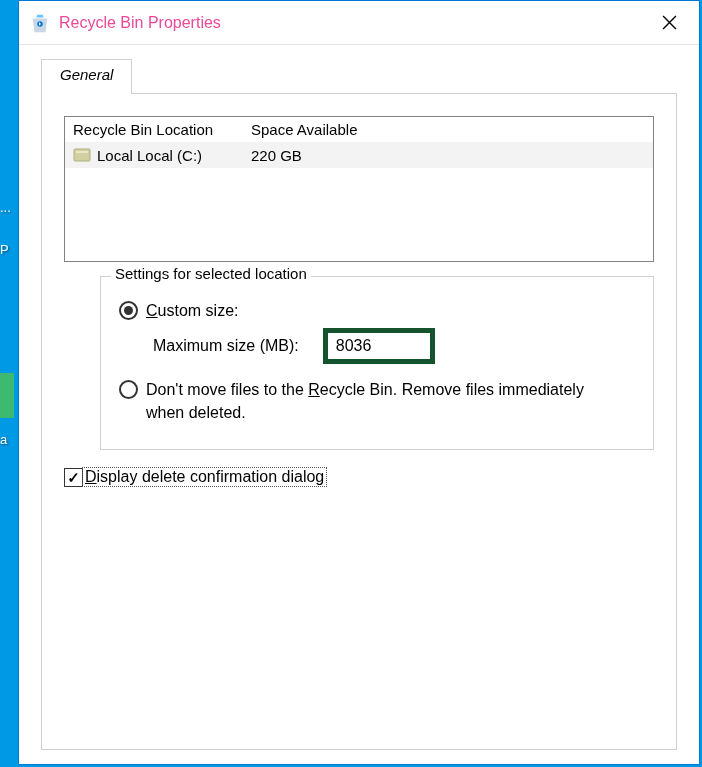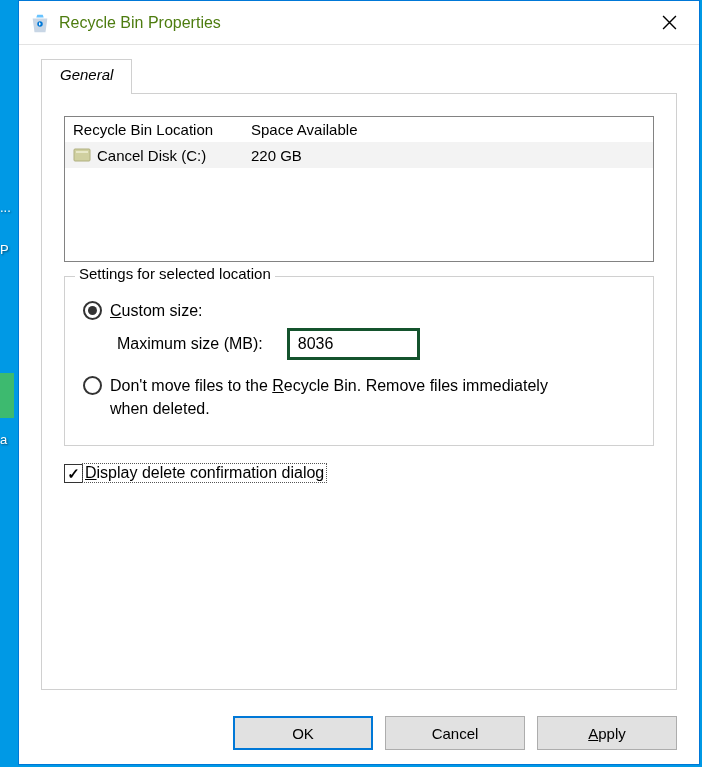--- a/index.html
+++ b/index.html
@@ -19,21 +19,21 @@
       display: flex; flex-direction: column;
     }
     .titlebar {
       height: 44px;
       display: flex; align-items: center;
       padding: 0 4px 0 10px;
       border-bottom: 1px solid #e3e3e3;
     }
     .titlebar-icon { width: 22px; height: 22px; margin-right: 8px; position: relative; }
     .titlebar-icon svg { width:100%; height:100%; }
-    .titlebar-title { font-size: 16px; color: #4d7c0f; }
+    .titlebar-title { font-size: 16px; color: #ec4899; }
     .titlebar-spacer { flex: 1; }
     .close-btn { width: 52px; height: 42px; display:flex; align-items:center; justify-content:center; cursor:pointer; }
     .close-btn svg { width: 15px; height: 15px; }
     
     .client { flex: 1; padding: 14px 22px 14px 22px; display: flex; flex-direction: column; }
     
     .tabstrip { display:flex; height: 34px; font-style: italic; }
     .tab {
       position:relative;
       border: 1px solid #d0d0d0;
@@ -60,29 +60,29 @@
     }
     .loc-header, .loc-row { display:flex; }
     .loc-header { font-size: 15px; }
     .loc-header .col { padding: 4px 8px; }
     .col-location { width: 178px; }
     .col-space { flex:1; }
     .loc-row { background:#f3f3f3; font-size:15px; align-items:center; height:26px; }
     .loc-row .col { padding: 2px 8px; display:flex; align-items:center; gap:6px; }
     .disk-icon { display:inline-block; width:18px; height:18px; }
     
-    .groupbox { border:1px solid #d0d0d0; position:relative; padding: 22px 16px 18px 18px; }
+    .groupbox { border:1px solid #d0d0d0; position:relative; padding: 22px 16px 18px 18px; margin-left: 36px; }
     .groupbox-title { position:absolute; top:-12px; left:10px; background:#fff; padding:0 4px; font-size:15px; }
     .radio-row { display:flex; align-items:flex-start; gap:8px; margin-bottom:6px; }
     .radio { width:19px; height:19px; flex-shrink:0; border:2px solid #333; border-radius:50%; display:inline-flex; align-items:center; justify-content:center; margin-top:2px; cursor:pointer; }
     .radio.checked::after { content:""; width:9px; height:9px; background:#333; border-radius:50%; }
     .radio-lines { font-size:16px; line-height:1.45; }
     .under { text-decoration: underline; }
     .maxsize-row { display:flex; align-items:center; gap:24px; margin-left:34px; margin-bottom:14px; margin-top:2px; }
-    .maxsize-input { border:3px solid #14532d; padding:4px 8px; width:133px; font-size:16px; font-family:inherit; }
+    .maxsize-input { border:5px solid #14532d; padding:4px 8px; width:112px; font-size:16px; font-family:inherit; }
     .radio-row.second { margin-top:8px; }
     
     .checkbox-row { display:flex; align-items:center; gap:0; margin-top:4px; }
     .checkbox { width:19px; height:19px; border:1px solid #333; display:inline-flex; align-items:center; justify-content:center; cursor:pointer; }
     .checkbox.checked::after { content:"✓"; font-size:15px; font-weight:bold; line-height:1; }
     .dotted-label { outline: 1px dotted #555; outline-offset:0; padding:0 2px; font-size:16px; }
     
     .button-row { display:flex; justify-content:flex-end; gap:12px; padding: 12px 22px 14px; border-top: none; }
     .btn { width:140px; height:34px; border:1px solid #adadad; background:#e1e1e1; font-size:15px; cursor:pointer; font-family:inherit; }
     .btn.primary { border:2px solid #0078d7; background:#e1e1e1; }
@@ -126,21 +126,21 @@
           <div class="col col-space">Space Available</div>
         </div>
         <div class="loc-row">
           <div class="col col-location">
             <span class="disk-icon">
               <svg viewBox="0 0 18 18">
                   <rect x="1" y="3" width="16" height="12" rx="1" fill="#d0d0a0" stroke="#b0b080"></rect>
                   <rect x="3" y="5" width="12" height="2" fill="#e8e8c8"></rect>
                 </svg>
             </span>
-            <span>Cancel Disk (C:)</span>
+            <span>Local Local (C:)</span>
           </div>
           <div class="col col-space">220 GB</div>
         </div>
       </div>
 
       <div class="groupbox">
         <span class="groupbox-title">Settings for selected location</span>
 
         <div class="radio-row">
           <span class="radio checked"></span>
@@ -158,18 +158,13 @@
       </div>
 
       <div class="checkbox-row">
         <span class="checkbox checked"></span>
         <span class="dotted-label"><span class="under">D</span><span>isplay delete confirmation dialog</span></span>
       </div>
 
     </div>
   </div>
 
-  <div class="button-row">
-    <button class="btn primary">OK</button>
-    <button class="btn">Cancel</button>
-    <button class="btn"><span class="under">A</span><span>pply</span></button>
-  </div>
 </div>
 
 </body></html>

